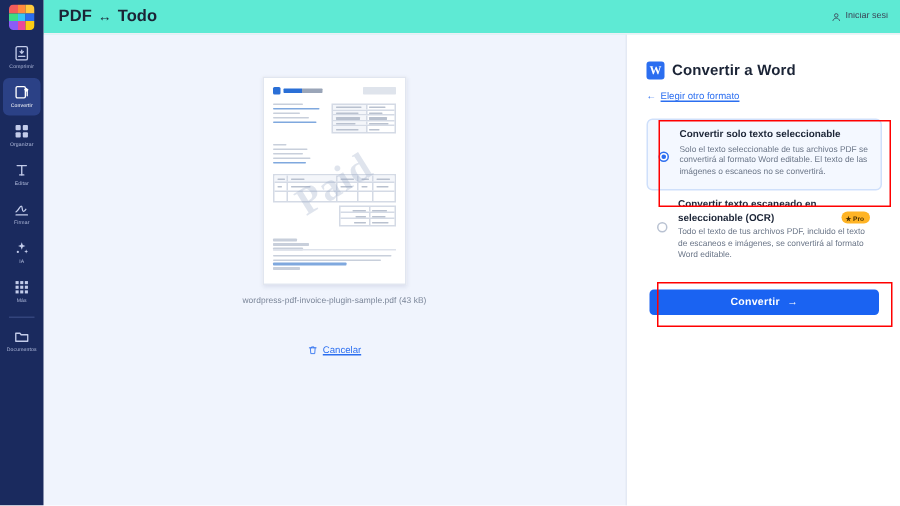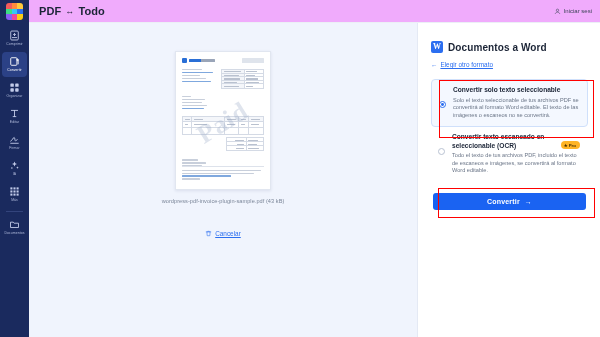--- a/index.html
+++ b/index.html
@@ -41,21 +41,21 @@
     font-size: 3.4px; line-height: 5px; margin-top: 1px;
     color: #b2bcdd; letter-spacing: 0.1px; white-space: nowrap;
   }
   .nav-sep { width: 17px; height: 1px; background: #33447c; margin: 3px 0 3px 0; }
 
   
   .body-col { flex: 1 1 auto; display: flex; flex-direction: column; min-width: 0; }
 
   
   .topbar {
-    height: 23px; flex: 0 0 23px; background: #f0abfc;
+    height: 23px; flex: 0 0 23px; background: #5eead4;
     display: flex; align-items: center; justify-content: space-between;
     padding: 0 8px 0 10px;
     border-bottom: 1px solid #eceff6;
   }
   .topbar-title {
     font-size: 11px; font-weight: bold; color: #1b2436; letter-spacing: 0.1px;
     display: flex; align-items: center; gap: 4px;
   }
   .swap-ico { font-size: 9px; color: #1b2436; font-weight: normal; }
   .login {
@@ -504,21 +504,21 @@
             <path d="M4.3 4.3l.7 8.8h6l.7-8.8"></path>
           </svg>
           <u>Cancelar</u>
         </div>
       </section>
 
       <aside class="panel">
 
         <div class="panel-title">
           <span class="word-ico">W</span>
-          <span>Documentos a Word</span>
+          <span>Convertir a Word</span>
         </div>
 
         <div class="back-link">
           <span>←</span>
           <u>Elegir otro formato</u>
         </div>
 
         <div class="options">
 
           <div class="opt selected">

